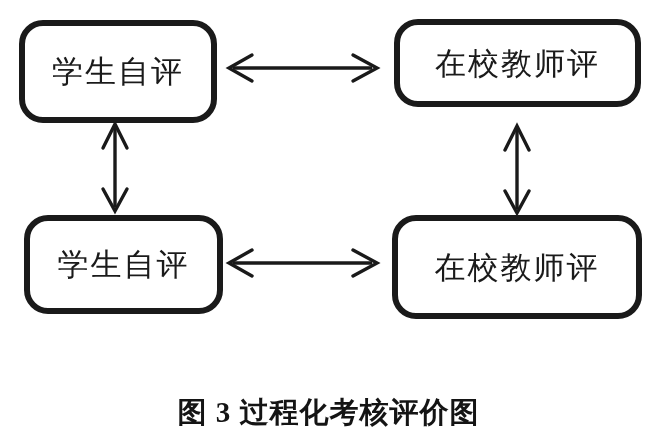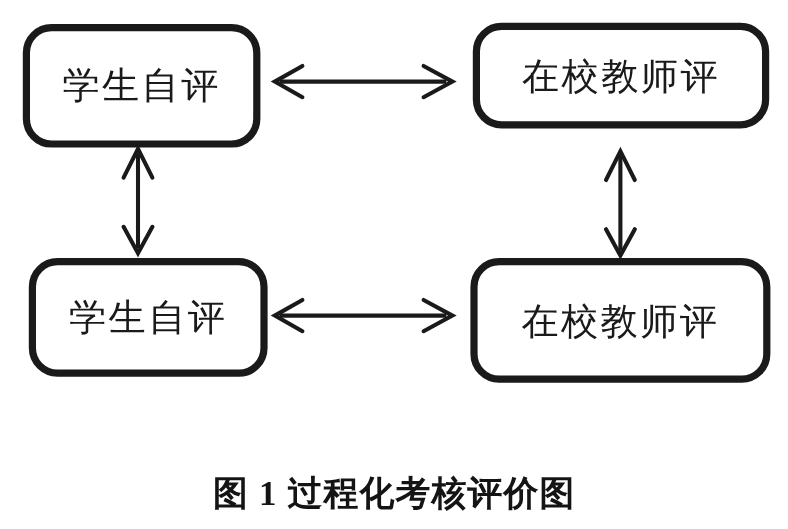--- a/index.html
+++ b/index.html
@@ -120,15 +120,15 @@
     <div class="node-box" id="node-student-peer">
       <span class="node-label">学生自评</span>
     </div>
 
     <div class="node-box" id="node-teacher-enterprise">
       <span class="node-label">在校教师评</span>
     </div>
 
   </div>
 
-  <div class="caption">图 1 过程化考核评价图</div>
+  <div class="caption">图 3 过程化考核评价图</div>
 
 </div>
 
 </body></html>

